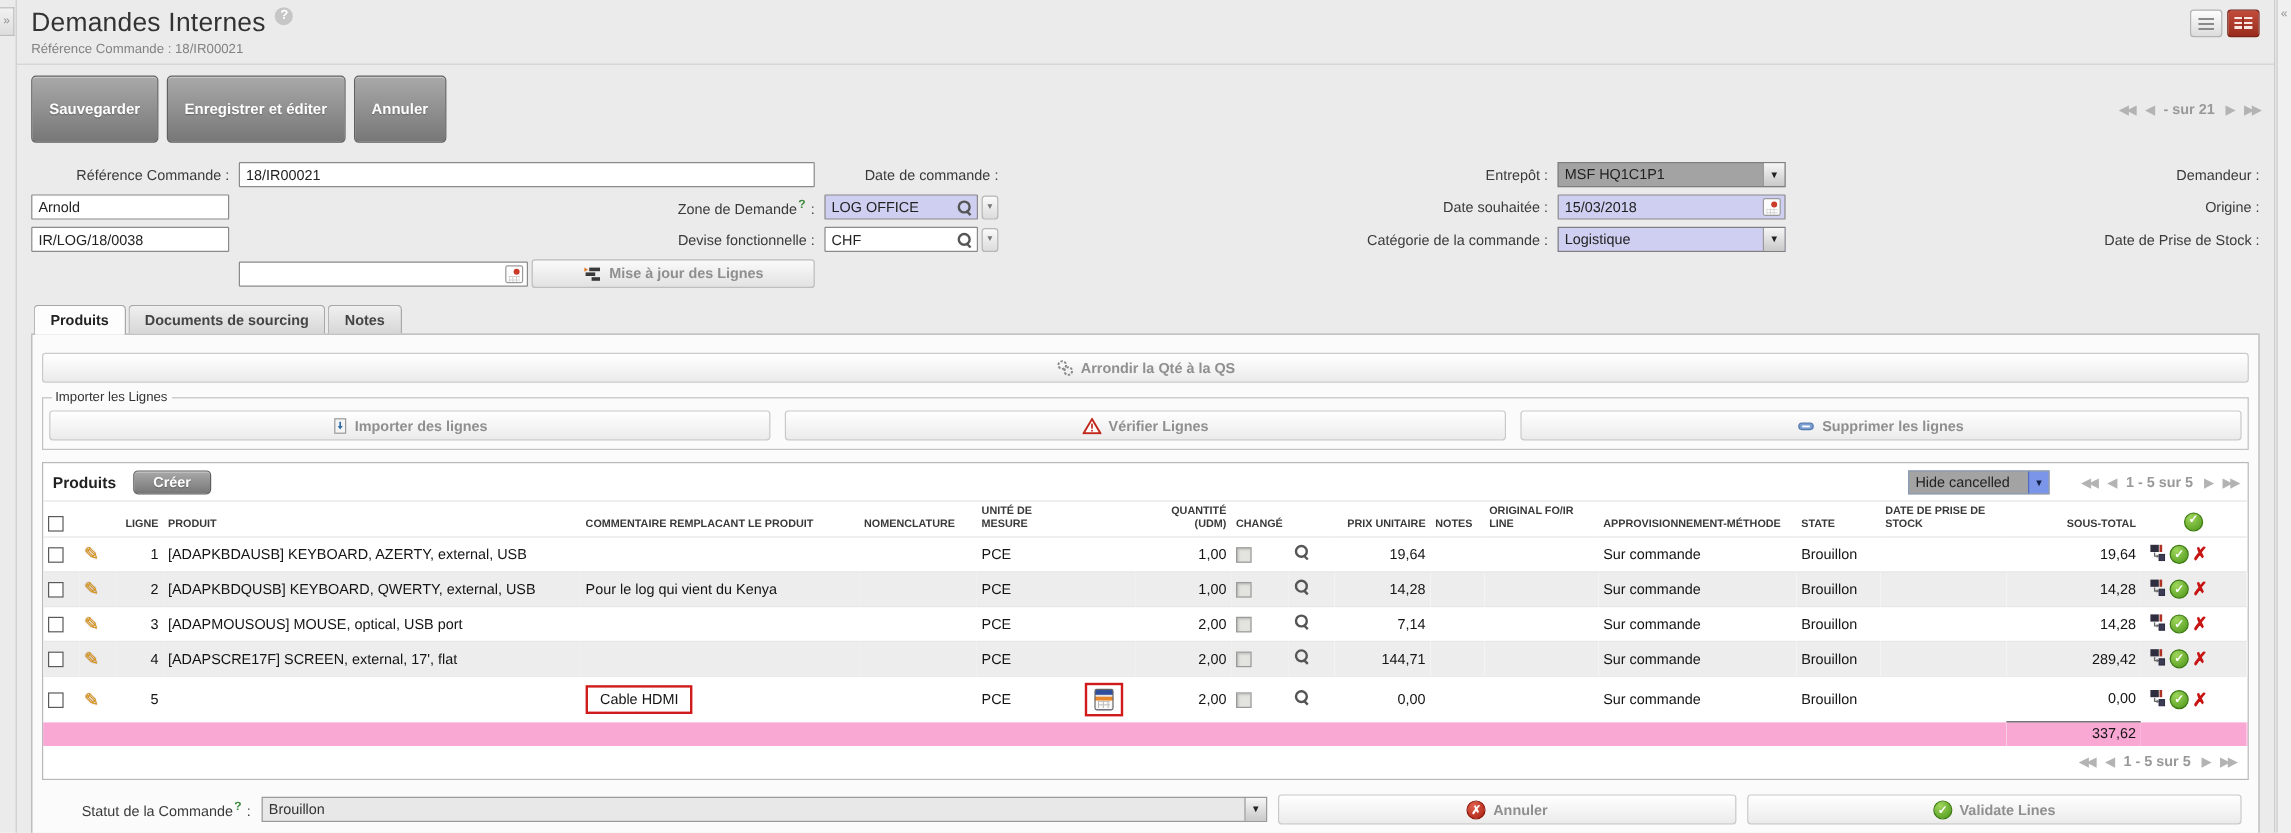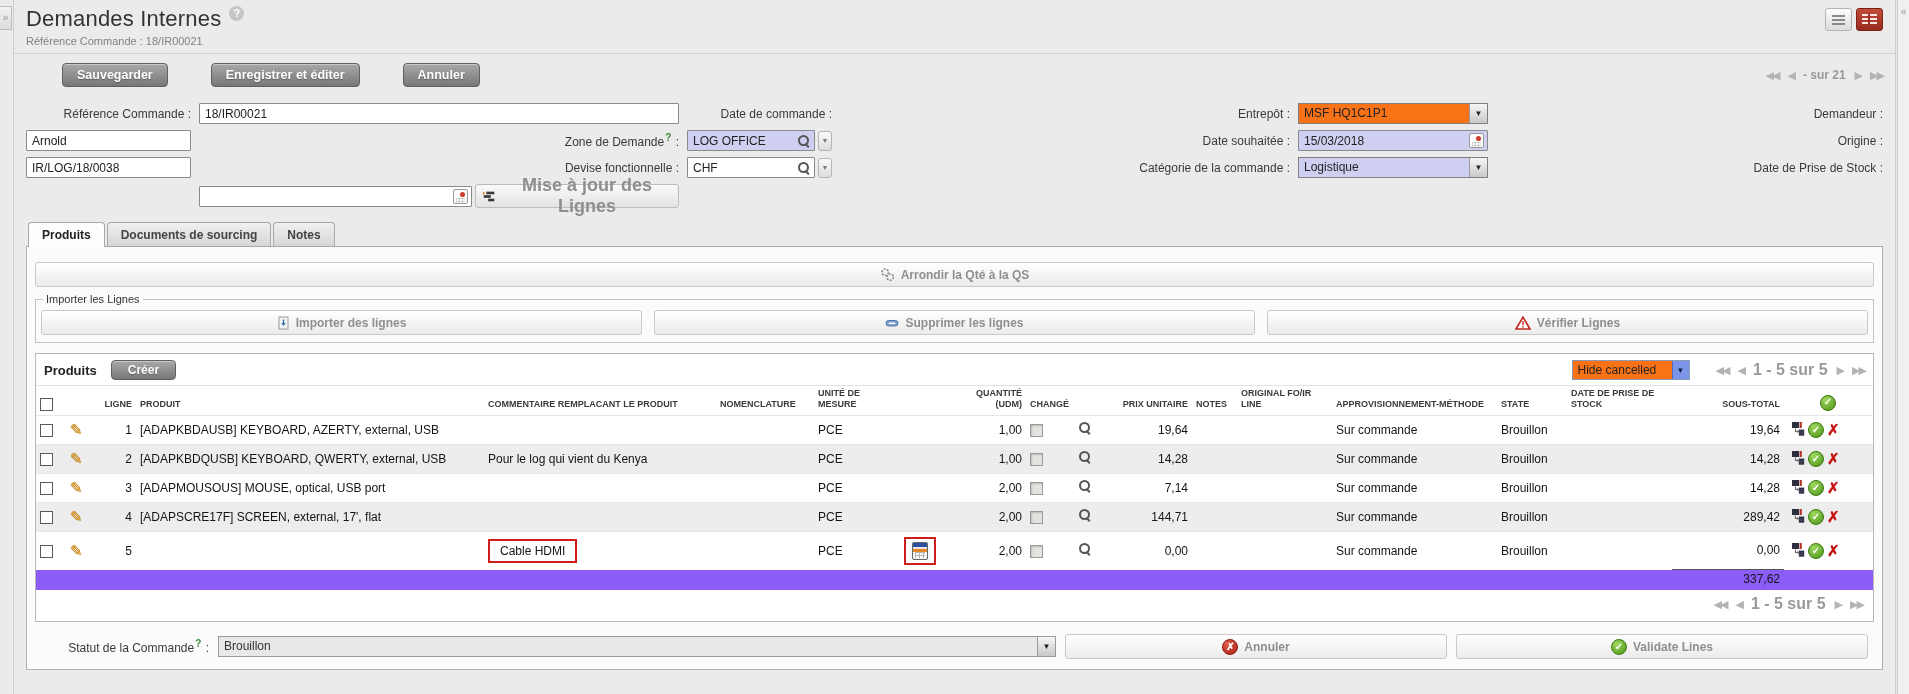--- a/index.html
+++ b/index.html
@@ -44,22 +44,22 @@
       linear-gradient(90deg, transparent 0 6px, rgba(153,44,31,1) 6px 8px, transparent 8px),
       repeating-linear-gradient(180deg, rgba(255,240,238,.95) 0 2px, transparent 2px 4px);
   }
   .subtitle { margin-top:3px; color:#828282; font-size:11px; }
   .hr { border-top:1px solid #d2d2d2; margin:6px -12px 0 -12px; }
 
   
   .toolbar { display:flex; align-items:center; gap:7px; margin-top:9px; }
   .btn-dark {
     background:linear-gradient(#a9a9a9,#777); border:1px solid #606060; border-radius:4px;
-    color:#fff; font-weight:bold; font-size:12.5px; padding:4px 14px;
-    text-shadow:0 1px 1px rgba(0,0,0,.3); box-shadow:inset 0 1px 0 rgba(255,255,255,.35); cursor:pointer;margin-left:36px;
+    color:#fff; font-weight:bold; font-size:12.5px; padding:20px 14px;
+    text-shadow:0 1px 1px rgba(0,0,0,.3); box-shadow:inset 0 1px 0 rgba(255,255,255,.35); cursor:pointer;
   }
   .pager { margin-left:auto; display:flex; align-items:center; gap:9px; color:#b3b3b3; font-size:11px; }
   .pager .pg { letter-spacing:-2px; cursor:pointer; }
   .pager .pgtxt { color:#999; font-weight:bold; font-size:12px; letter-spacing:0; }
 
   
   .form-grid {
     display:grid; grid-template-columns:165px 480px 145px 450px 190px 1fr;
     column-gap:8px; row-gap:6px; margin-top:16px; align-items:center;
   }
@@ -77,28 +77,28 @@
   .icon-cal::after { content:""; position:absolute; left:2px; top:8px; width:9px; height:5px;
     background-image:linear-gradient(#cfcfcf 1px, transparent 1px),linear-gradient(90deg,#cfcfcf 1px, transparent 1px); background-size:3px 3px; }
   .icon-mag { position:relative; width:14px; height:14px; display:inline-block; flex:none; cursor:pointer; }
   .icon-mag::before { content:""; position:absolute; left:1px; top:1px; width:7px; height:7px; border:2px solid #555; border-radius:50%; }
   .icon-mag::after { content:""; position:absolute; left:9px; top:9px; width:5px; height:2px; background:#555; transform:rotate(45deg); transform-origin:0 0; }
   .m2o-arr {
     width:14px; height:20px; border:1px solid #b5b5b5; border-radius:3px; flex:none;
     background:linear-gradient(#fafafa,#dcdcdc); color:#777; font-size:7px;
     display:inline-flex; align-items:center; justify-content:center; cursor:pointer;
   }
-  .sel { display:flex; align-items:stretch; height:21px; border:1px solid #7f7f7f; background:#f97316; flex:1; cursor:pointer; }
+  .sel { display:flex; align-items:stretch; height:21px; border:1px solid #7f7f7f; background:#a3a3a3; flex:1; cursor:pointer; }
   .sel .txt { flex:1; padding:2px 5px; white-space:nowrap; overflow:hidden; }
   .sel .arr { width:18px; border-left:1px solid #9a9a9a; background:linear-gradient(#f6f6f6,#c9c9c9); display:flex; align-items:center; justify-content:center; font-size:8px; color:#222; }
   .sel.required { background:#cfcff2; }
   .btn-update {
-    display:flex; align-items:center; justify-content:flex-end; gap:7px; width:204px; height:24px;
+    display:flex; align-items:center; justify-content:center; gap:7px; width:236px; height:24px;
     background:linear-gradient(#fafafa,#e2e2e2); border:1px solid #bdbdbd; border-radius:3px;
-    color:#8f8f8f; font-weight:bold; font-size:18px; cursor:pointer; flex:none;
+    color:#8f8f8f; font-weight:bold; font-size:12px; cursor:pointer; flex:none;
   }
 
   
   .tabs { display:flex; gap:2px; margin-top:14px; padding-left:2px; border-bottom:1px solid #a8a8a8; }
   .tab {
     padding:5px 13px 4px; border:1px solid #a8a8a8; border-bottom:none; border-radius:4px 4px 0 0;
     background:linear-gradient(#f0f0f0,#d6d6d6); color:#444; font-weight:bold; cursor:pointer;
   }
   .tab.active { background:#fdfdfd; margin-bottom:-1px; padding-bottom:5px; color:#222; }
   .tab-panel { border:1px solid #b0b0b0; border-top:none; background:#fbfbfb; padding:15px 8px 8px; }
@@ -125,21 +125,21 @@
   .sel-filter .arr { background:#7b96e8; border-left:1px solid #4f6cc0; color:#10204a; width:17px; font-size:8px; }
 
   table.lines { border-collapse:collapse; table-layout:fixed; width:100%; }
   table.lines th {
     font-size:9px; font-weight:bold; color:#3a3a3a; text-align:left;
     padding:2px 4px 4px; vertical-align:bottom; line-height:1.25; border-top:1px solid #e3e3e3;margin-top:44px;
   }
   table.lines td { padding:5px 4px; border-top:1px solid #e7e7e7; font-size:12px; color:#141414; vertical-align:middle; overflow:hidden; }
   table.lines .num { text-align:right; }
   tr.even td { background:#ededed; }
-  tr.total-row td { border-top:none; padding:2px 4px 4px; background:#8b5cf6; }
+  tr.total-row td { border-top:none; padding:2px 4px 4px; background:#f9a8d4; }
   td.total-val { border-top:1px solid #555 !important; font-size:12px; color:#222; }
   .cb { display:inline-block; width:13px; height:13px; border:1px solid #5a5a5a; background:#fff; vertical-align:middle; cursor:pointer; }
   .cb.dis { background:#e3e3df; border-color:#9a9a9a; box-shadow:inset 1px 1px 2px rgba(0,0,0,.18); cursor:default; }
   .icon-pencil { color:#d89b00; font-size:15px; cursor:pointer; text-shadow:0 0 1px #a66; }
   .ico-circle { display:inline-flex; width:16px; height:16px; border-radius:50%; align-items:center; justify-content:center; color:#fff; font-size:10px; font-weight:bold; cursor:pointer; vertical-align:middle; }
   .ico-circle.green { background:radial-gradient(circle at 35% 28%, #9fd75c, #4a9417); border:1px solid #3c7a12; }
   .ico-circle.red { background:radial-gradient(circle at 35% 28%, #e0604e, #aa1d0e); border:1px solid #8d170a; }
   .icon-x { color:#c91414; font-size:15px; font-weight:bold; cursor:pointer; vertical-align:middle; }
   .c-actions { white-space:nowrap; }
   .c-actions > * { margin-left:3px; }
@@ -147,21 +147,21 @@
   .icon-calc {
     width:16px; height:18px; display:inline-block; border:1px solid #666; border-radius:2px; position:relative; cursor:pointer; vertical-align:middle;
     background:linear-gradient(180deg,#2d4f9e 0,#2d4f9e 4px,#e6e6e6 4px,#e6e6e6 6px,#e8872a 6px,#e8872a 9px,#f8f8f8 9px);
   }
   .icon-calc::after { content:""; position:absolute; left:2px; right:2px; bottom:1px; height:6px;
     background-image:linear-gradient(90deg,#b5b5b5 1px,transparent 1px),linear-gradient(#b5b5b5 1px,transparent 1px); background-size:4px 3px; }
   .red-box { display:inline-block; border:2px solid #d01b1b; padding:3px 10px; }
   .red-box-ic { display:inline-flex; border:2px solid #d01b1b; padding:3px 6px; align-items:center; }
   .table-pager { display:flex; justify-content:flex-end; align-items:center; gap:9px; padding:5px 10px 8px; color:#b3b3b3; font-size:11px; }
   .table-pager .pg { letter-spacing:-2px; cursor:pointer; }
-  .table-pager .pgtxt { color:#999; font-weight:bold; font-size:16px; }
+  .table-pager .pgtxt { color:#999; font-weight:bold; font-size:12px; }
 
   
   .status-row { display:flex; align-items:center; gap:9px; margin-top:10px; padding:2px 2px 2px; }
   .status-lbl { width:172px; text-align:right; color:#3a3a3a; flex:none; }
   .sel-status { width:838px; flex:none; background:#e8e8e8; border-color:#9a9a9a; }
   .sel-status .txt { color:#333; }
   .btn-foot { flex:none; }
   .btn-annuler { width:382px; }
   .btn-validate { width:412px; }
 </style>
@@ -308,33 +308,33 @@
       <div class="import-row">
         <button class="flat-btn">
           <svg width="13" height="14" viewBox="0 0 13 14">
               <rect x="2" y="1" width="9" height="12" fill="#f4f4f4" stroke="#9a9a9a"></rect>
               <path d="M6.5 3.5 v5" stroke="#2e6da4" stroke-width="1.4" fill="none"></path>
               <path d="M4.4 7 l2.1 3 2.1-3z" fill="#2e6da4"></path>
             </svg>
           <span>Importer des lignes</span>
         </button>
         <button class="flat-btn">
-          <svg width="14" height="14" viewBox="0 0 14 14">
-              <rect x="1" y="4.5" width="12" height="5.5" rx="2.7" fill="#7a9fd4" stroke="#5577aa"></rect>
-              <rect x="3.8" y="6.6" width="6.4" height="1.5" fill="#fff"></rect>
-            </svg>
-          <span>Supprimer les lignes</span>
-        </button>
-        <button class="flat-btn">
           <svg width="16" height="14" viewBox="0 0 16 14">
               <path d="M8 1.2 L15 13 L1 13 Z" fill="#fff" stroke="#c0281c" stroke-width="1.6"></path>
               <rect x="7.3" y="5" width="1.4" height="4.2" fill="#c0281c"></rect>
               <rect x="7.3" y="10.2" width="1.4" height="1.4" fill="#c0281c"></rect>
             </svg>
           <span>Vérifier Lignes</span>
+        </button>
+        <button class="flat-btn">
+          <svg width="14" height="14" viewBox="0 0 14 14">
+              <rect x="1" y="4.5" width="12" height="5.5" rx="2.7" fill="#7a9fd4" stroke="#5577aa"></rect>
+              <rect x="3.8" y="6.6" width="6.4" height="1.5" fill="#fff"></rect>
+            </svg>
+          <span>Supprimer les lignes</span>
         </button>
       </div>
     </fieldset>
 
 
     <div class="products-panel">
       <div class="products-head">
         <span class="products-title">Produits</span>
         <button class="btn-dark btn-create">Créer</button>
         <div class="head-right">

